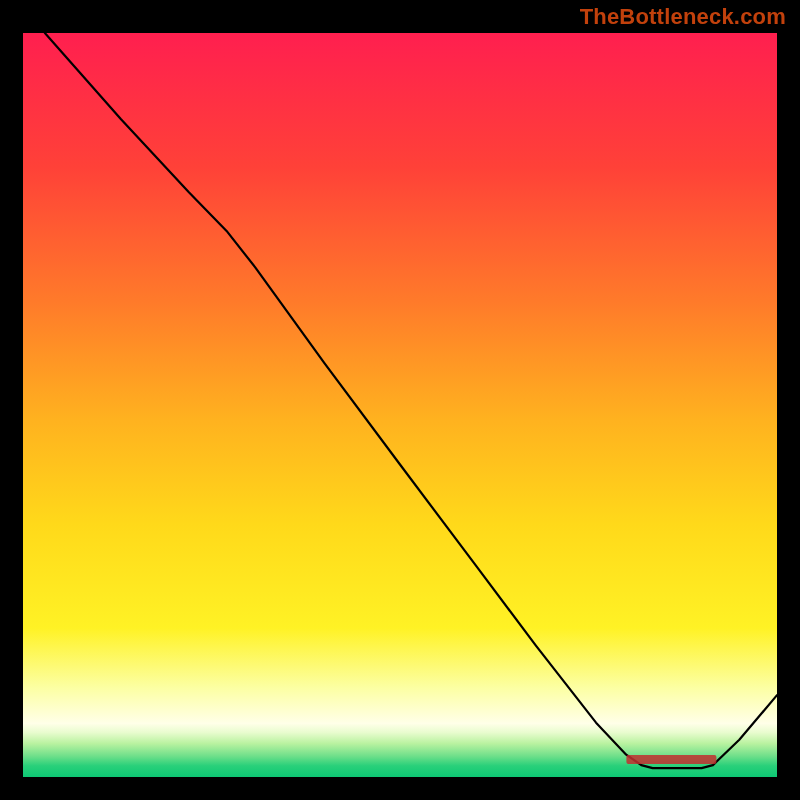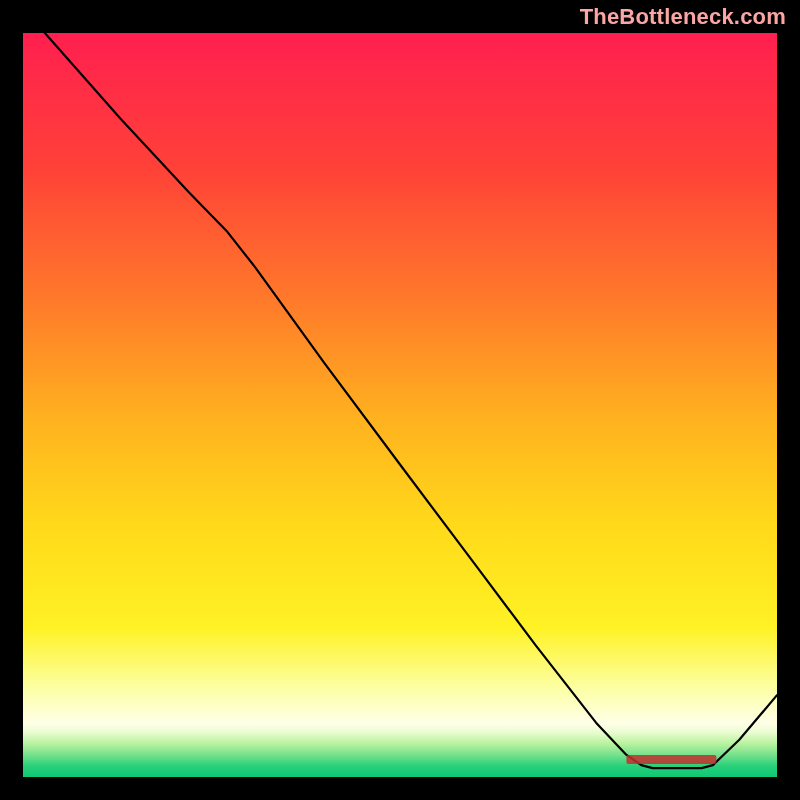--- a/index.html
+++ b/index.html
@@ -16,21 +16,21 @@
     width: 800px;
     height: 800px;
     background: #000;
   }
   .watermark {
     position: absolute;
     top: 4px;
     right: 14px;
     font-size: 22px;
     font-weight: 600;
-    color: #fca5a5;
+    color: #c2410c;
     letter-spacing: 0.2px;
     user-select: none;
   }
   .plot-frame {
     position: absolute;
     left: 23px;
     right: 23px;
     top: 33px;
     bottom: 23px;
     background: #000;

